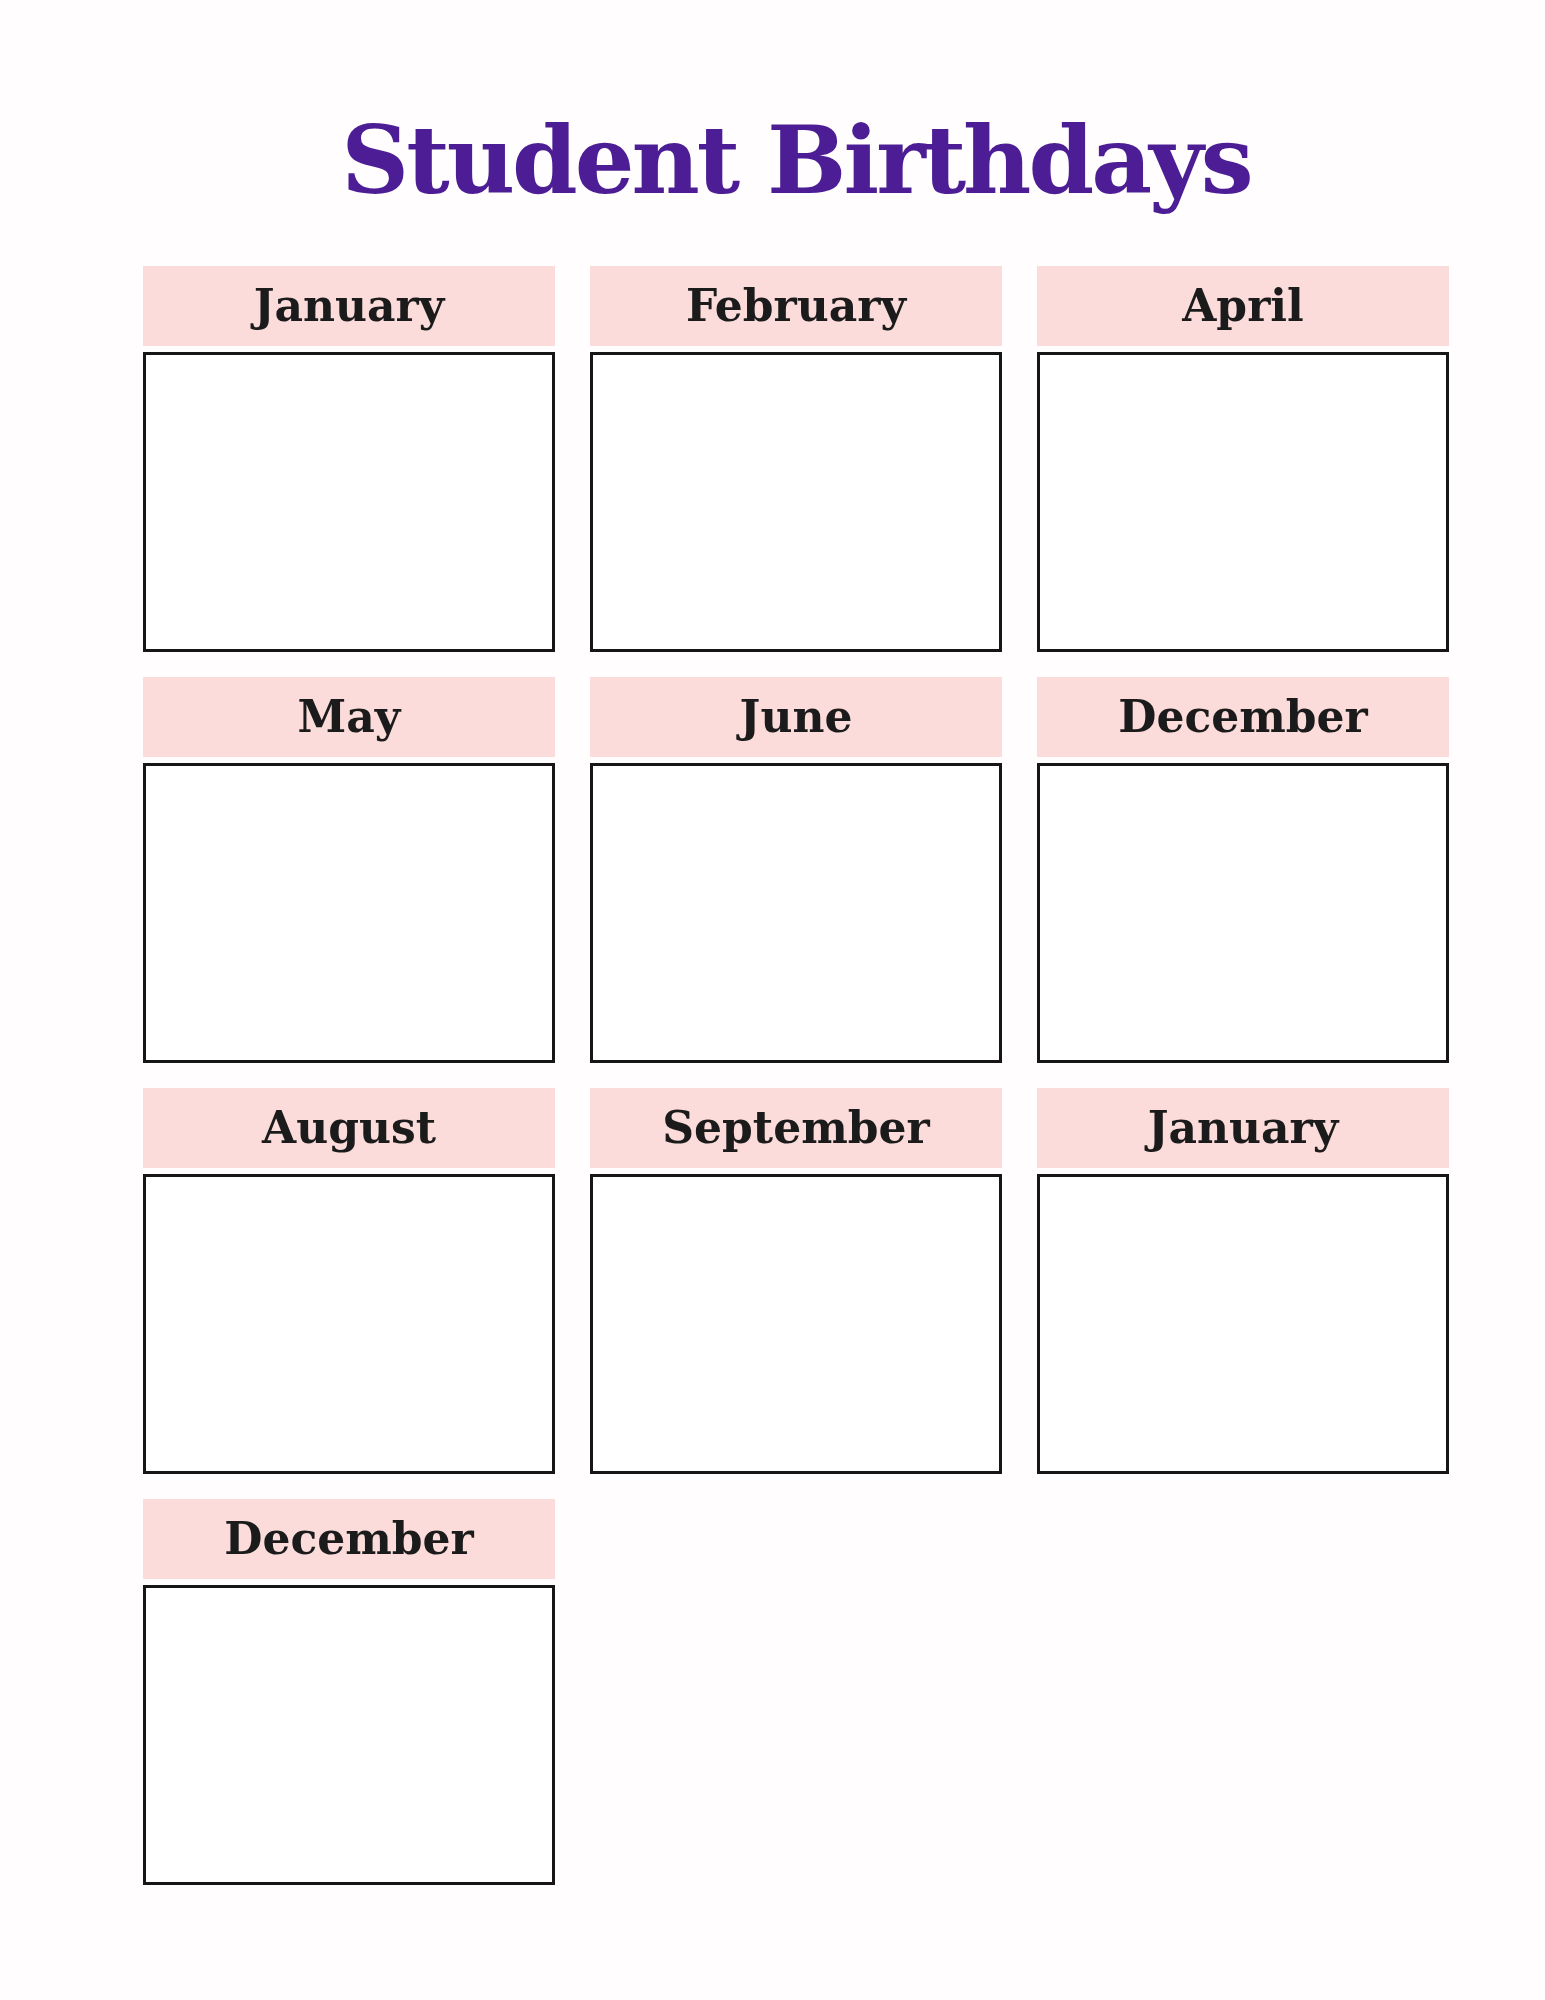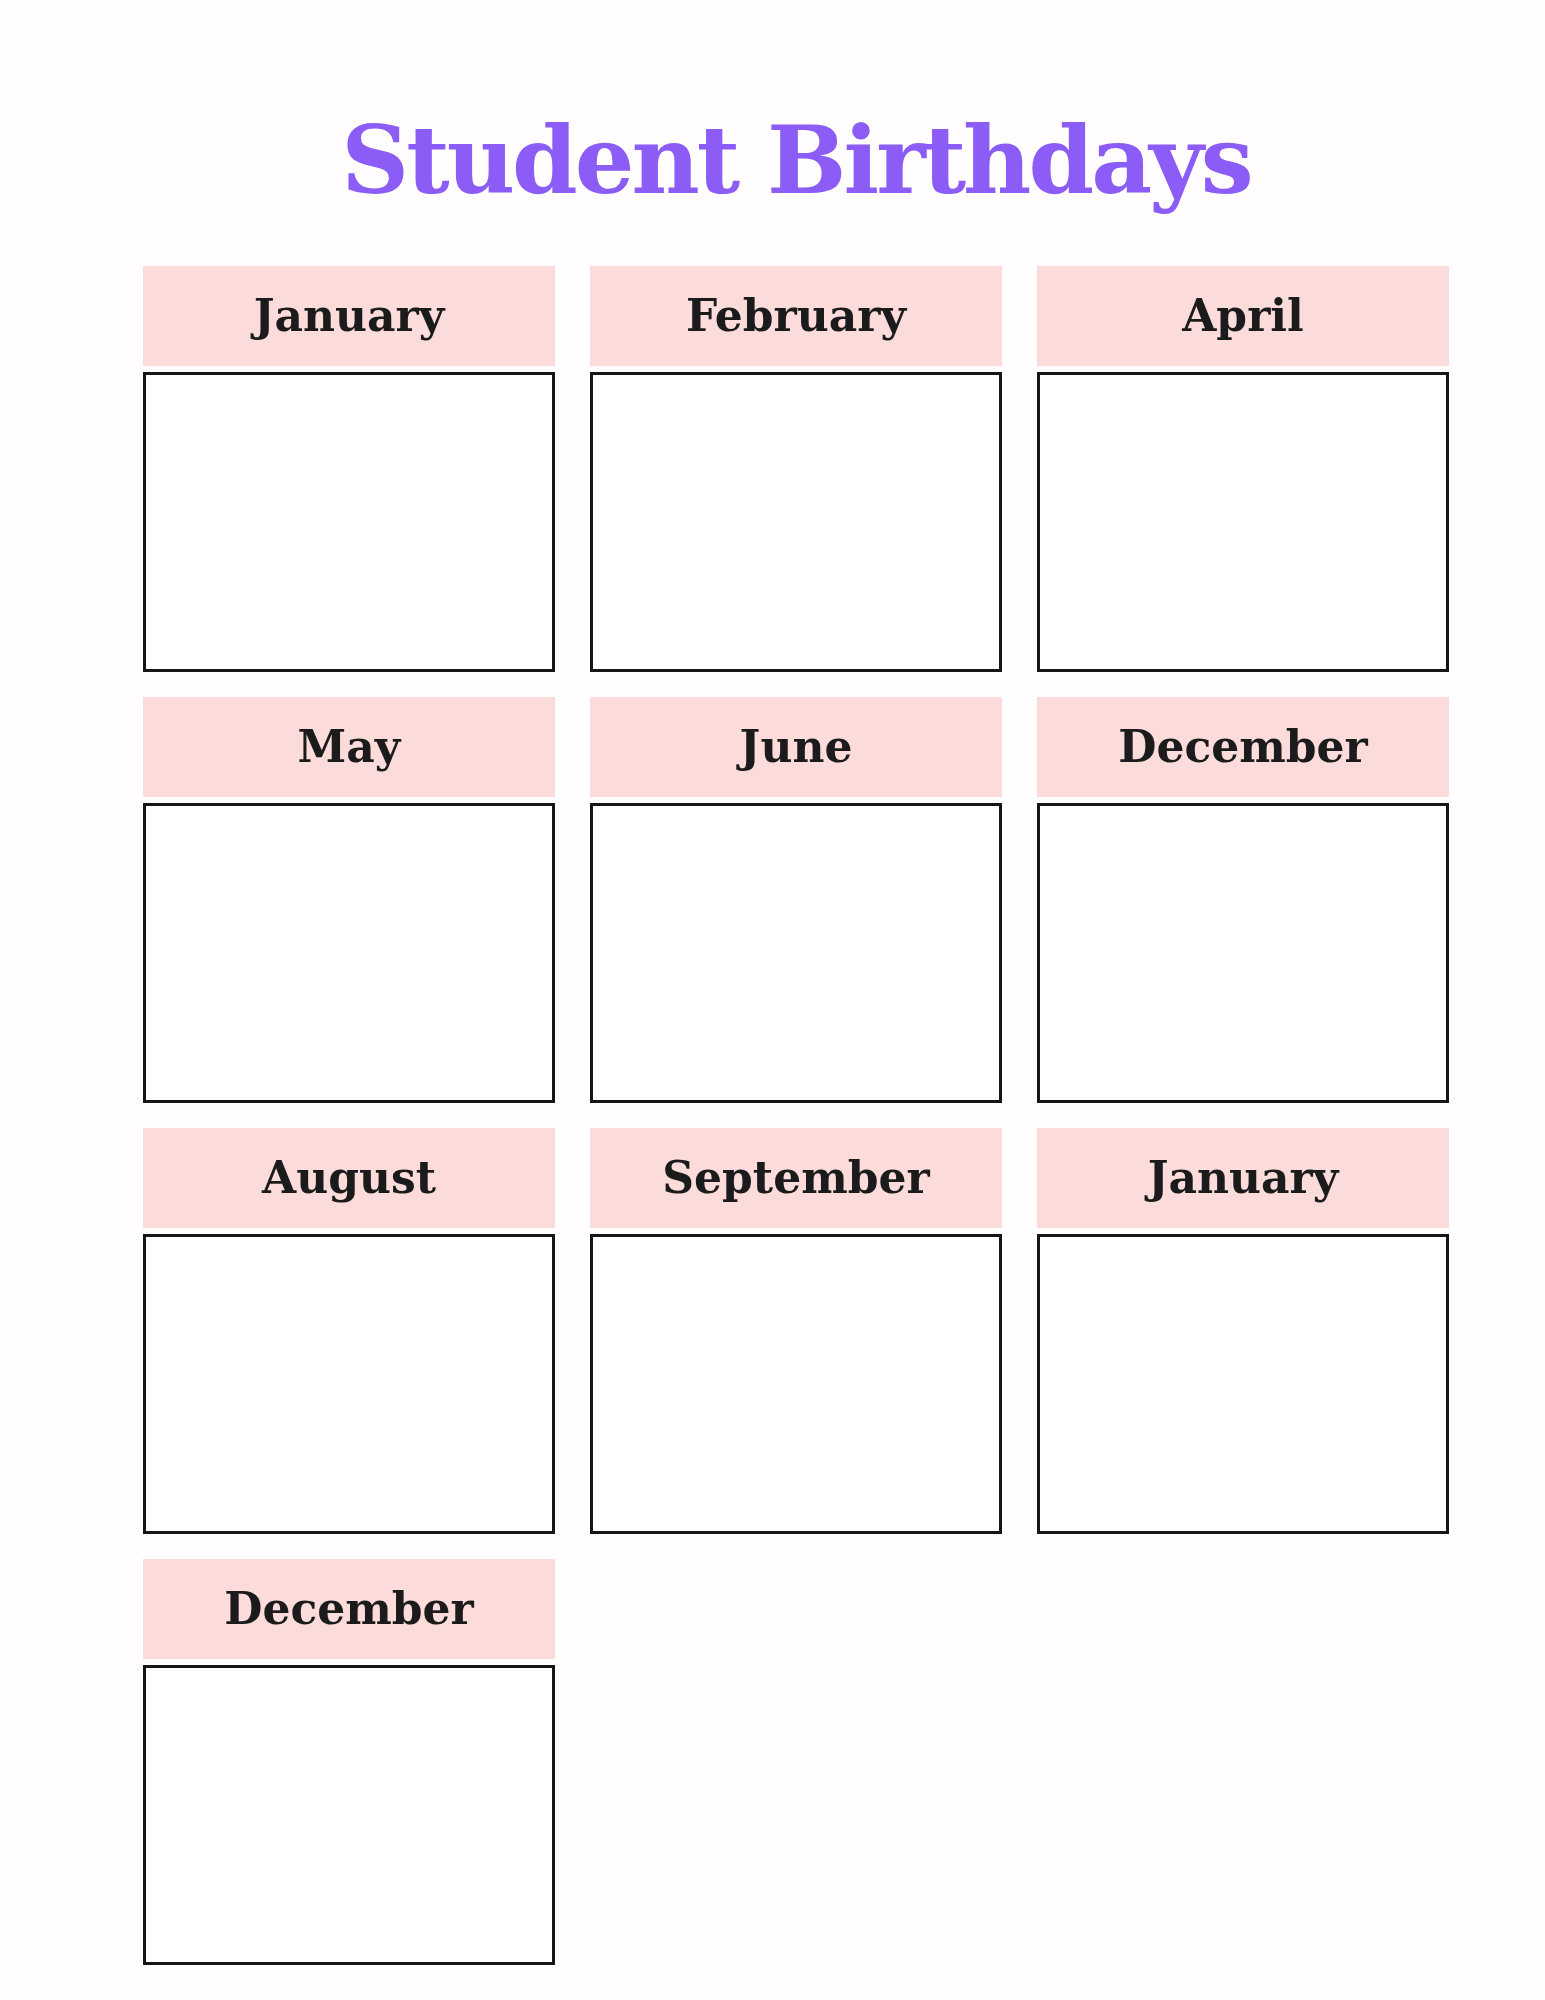--- a/index.html
+++ b/index.html
@@ -19,37 +19,37 @@
     height: 2000px;
     position: relative;
   }
   .doc-title {
     margin: 0 96px 52px 143px;
     padding-top: 106px;
     font-size: 94px;
     line-height: 1.15;
     font-weight: bold;
     letter-spacing: -3px;
-    color: #8b5cf6;
+    color: #4c1d95;
     text-align: center;
     font-family: "DejaVu Serif", "Liberation Serif", serif;
     white-space: nowrap;
   }
   .months-grid {
     margin: 0 96px 0 143px;
     display: grid;
     grid-template-columns: repeat(3, 1fr);
     column-gap: 35px;
     row-gap: 25px;
   }
   .month-cell {
     display: block;
   }
   .month-header {
-    height: 100px;
+    height: 80px;
     background: #FBDCDA;
     display: flex;
     align-items: center;
     justify-content: center;
     margin-bottom: 6px;
   }
   .month-label {
     font-size: 44px;
     font-weight: bold;
     color: #1b1b1b;

